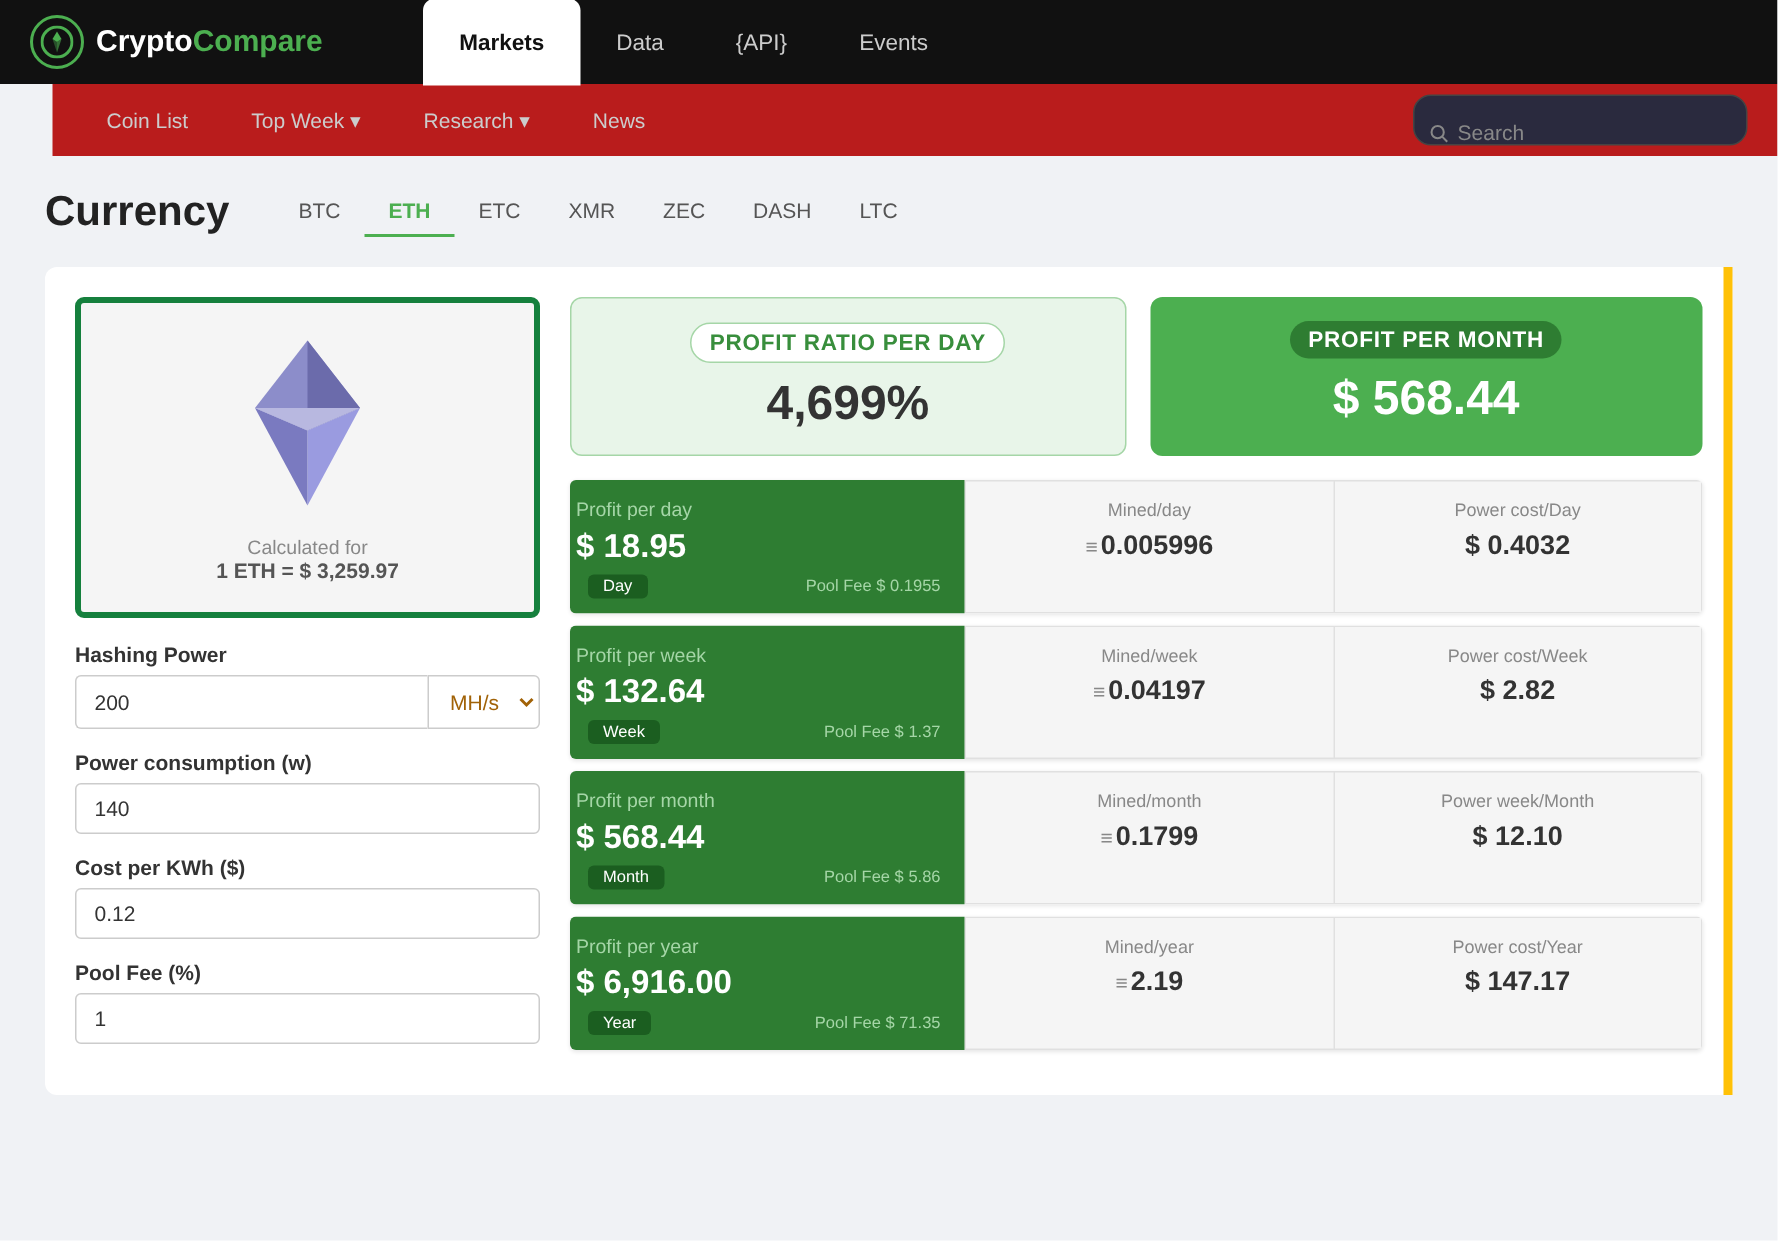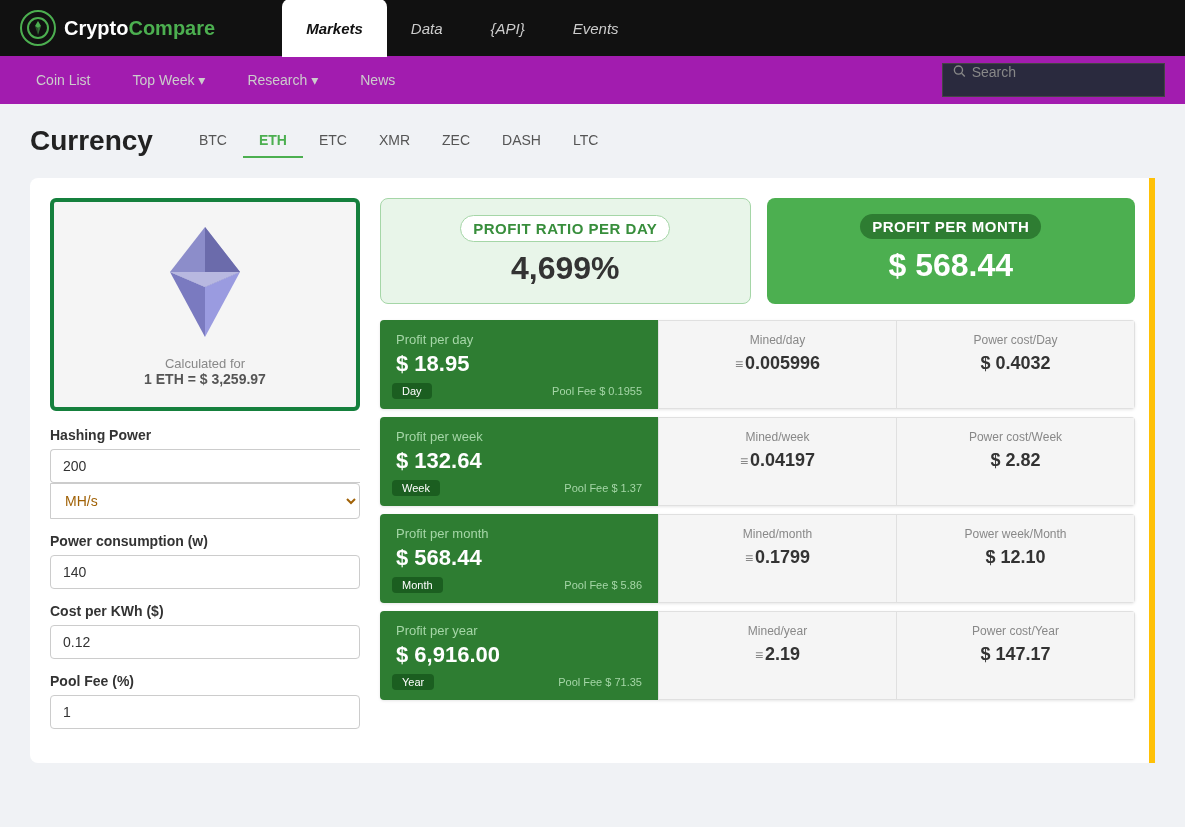--- a/index.html
+++ b/index.html
@@ -43,55 +43,55 @@
     }
     .nav-item {
       color: #ccc;
       padding: 0 24px;
       height: 58px;
       display: flex;
       align-items: center;
       cursor: pointer;
       font-size: 15px;
       text-decoration: none;
-      font-style: italic;
     }
     .nav-item.active {
       background: white;
       color: #111;
       border-radius: 8px 8px 0 0;
       font-weight: bold;
     }
 
     
     .sub-nav {
-      background: #a21caf;
+      background: #b91c1c;
       display: flex;
       align-items: center;
       padding: 0 20px;
       height: 48px;
       gap: 10px;
+      margin-left: 35px;
     }
     .sub-nav-item {
       color: #ccc;
       padding: 0 16px;
       height: 48px;
       display: flex;
       align-items: center;
       cursor: pointer;
       font-size: 14px;
       text-decoration: none;
     }
     .search-box {
       margin-left: auto;
       background: #2a2a3e;
       border: 1px solid #444;
-      border-radius: 0;
-      display: flex;
-      align-items: flex-start;
+      border-radius: 12px;
+      display: flex;
+      align-items: flex-end;
       padding: 0 10px;
       height: 34px;
       gap: 6px;
       min-width: 200px;
     }
     .search-box input {
       background: none;
       border: none;
       color: #ccc;
       font-size: 14px;
@@ -186,21 +186,20 @@
       padding: 8px 12px;
       border: 1px solid #ccc;
       border-radius: 4px;
       font-size: 14px;
       color: #333;
       outline: none;
     }
     .input-with-select {
       display: flex;
       gap: 0;
-      flex-direction: column;
     }
     .input-with-select input {
       flex: 1;
       border-right: none;
       border-radius: 4px 0 0 4px;
     }
     .input-with-select select {
       padding: 8px 10px;
       border: 1px solid #ccc;
       border-radius: 0 4px 4px 0;
@@ -265,21 +264,21 @@
     .data-row {
       display: flex;
       margin-bottom: 8px;
       border-radius: 4px;
       overflow: hidden;
       box-shadow: 0 1px 3px rgba(0,0,0,0.1);
     }
     .data-row-left {
       background: #2E7D32;
       color: white;
-      padding: 12px 16px;
+      padding: 12px 4px;
       min-width: 200px;
       flex: 1.2;
       position: relative;
     }
     .data-row-badge {
       background: #1B5E20;
       padding: 2px 10px;
       border-radius: 4px;
       font-size: 11px;
       font-weight: normal;

